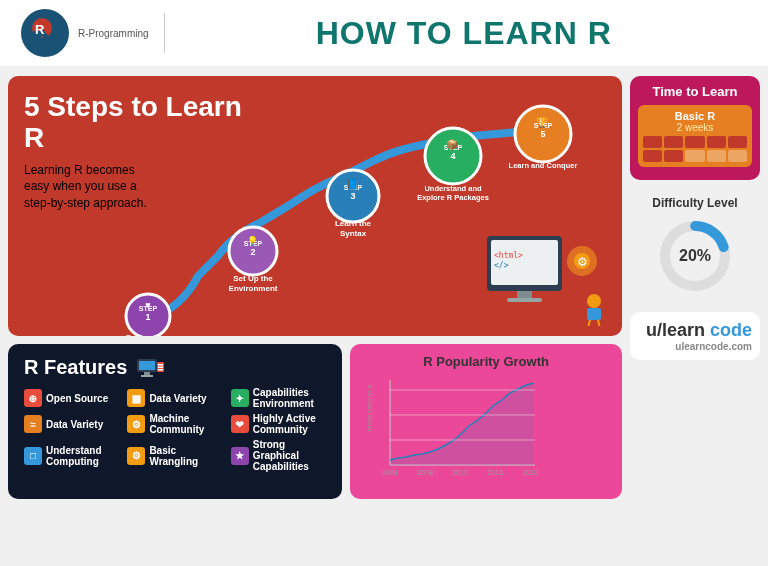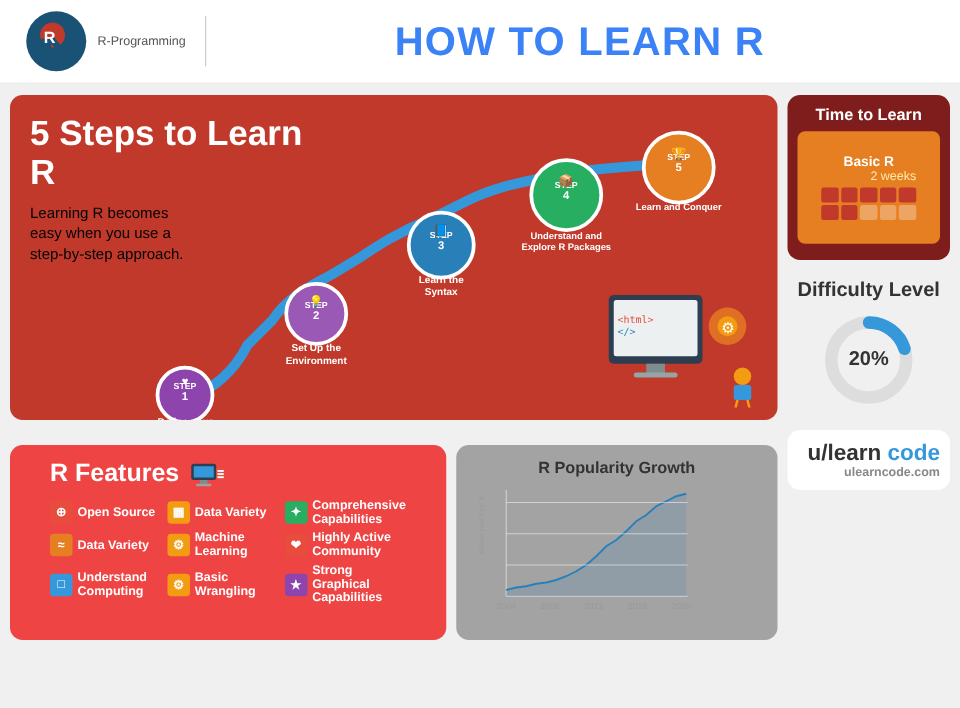--- a/index.html
+++ b/index.html
@@ -26,39 +26,39 @@
     }
     .divider-v {
       width: 1px;
       height: 40px;
       background: #ccc;
       margin: 0 15px;
     }
     .main-title {
       font-size: 32px;
       font-weight: 900;
-      color: #3b82f6;
+      color: #0f766e;
       text-align: center;
       flex: 1;
       letter-spacing: 1px;
     }
 
     
     .content {
       display: flex;
       gap: 8px;
       padding: 8px;
     }
 
     
     .left-section {
       flex: 1;
       display: flex;
       flex-direction: column;
-      gap: 20px;
+      gap: 8px;
     }
 
     
     .steps-banner {
       background: #c0392b;
       border-radius: 10px;
       padding: 16px;
       position: relative;
       min-height: 260px;
       overflow: hidden;
@@ -87,23 +87,23 @@
     }
 
     
     .bottom-row {
       display: flex;
       gap: 8px;
     }
 
     
     .features-box {
-      background: #ef4444;
-      border-radius: 10px;
-      padding: 12px 32px;
+      background: #0f172a;
+      border-radius: 10px;
+      padding: 12px 16px;
       flex: 1.2;
     }
     .features-title {
       color: white;
       font-size: 20px;
       font-weight: 900;
       margin-bottom: 8px;
       display: flex;
       align-items: center;
       gap: 8px;
@@ -127,21 +127,21 @@
       border-radius: 3px;
       display: flex;
       align-items: center;
       justify-content: center;
       font-size: 10px;
       flex-shrink: 0;
     }
 
     
     .popularity-box {
-      background: #a3a3a3;
+      background: #ec4899;
       border-radius: 10px;
       padding: 10px;
       flex: 1;
     }
     .popularity-title {
       font-size: 13px;
       font-weight: bold;
       color: #333;
       text-align: center;
       margin-bottom: 6px;
@@ -150,47 +150,47 @@
     
     .right-sidebar {
       width: 130px;
       display: flex;
       flex-direction: column;
       gap: 8px;
     }
 
     
     .time-box {
-      background: #7f1d1d;
+      background: #be185d;
       border-radius: 10px;
       padding: 8px;
     }
     .time-title {
       color: white;
       font-weight: bold;
       font-size: 13px;
       text-align: center;
       margin-bottom: 6px;
     }
     .time-section {
       background: #e67e22;
       border-radius: 6px;
-      padding: 19px;
+      padding: 5px;
       margin-bottom: 5px;
     }
     .time-section-label {
       color: white;
       font-size: 11px;
       font-weight: bold;
       text-align: center;
     }
     .time-weeks {
       color: #ffeaa7;
       font-size: 10px;
-      text-align: right;
+      text-align: center;
       margin-bottom: 3px;
     }
     .calendar-grid {
       display: grid;
       grid-template-columns: repeat(5, 1fr);
       gap: 2px;
     }
     .cal-cell {
       height: 12px;
       border-radius: 2px;
@@ -199,21 +199,21 @@
     .cal-cell.empty { background: rgba(255,255,255,0.3); }
 
     
     .difficulty-box {
       background: #f0f0f0;
       border-radius: 10px;
       padding: 8px;
       text-align: center;
     }
     .difficulty-title {
-      font-size: 16px;
+      font-size: 12px;
       font-weight: bold;
       color: #333;
       margin-bottom: 6px;
     }
     .donut-container {
       position: relative;
       width: 80px;
       height: 80px;
       margin: 0 auto;
     }
@@ -357,29 +357,29 @@
           <div class="feature-item">
             <div class="feature-icon" style="background:#e74c3c;">⊕</div>
             <span>Open Source</span>
           </div>
           <div class="feature-item">
             <div class="feature-icon" style="background:#f39c12;">▦</div>
             <span>Data Variety</span>
           </div>
           <div class="feature-item">
             <div class="feature-icon" style="background:#27ae60;">✦</div>
-            <span>Comprehensive Capabilities</span>
+            <span>Capabilities Environment</span>
           </div>
           <div class="feature-item">
             <div class="feature-icon" style="background:#e67e22;">≈</div>
             <span>Data Variety</span>
           </div>
           <div class="feature-item">
             <div class="feature-icon" style="background:#f39c12;">⚙</div>
-            <span>Machine Learning</span>
+            <span>Machine Community</span>
           </div>
           <div class="feature-item">
             <div class="feature-icon" style="background:#e74c3c;">❤</div>
             <span>Highly Active Community</span>
           </div>
           <div class="feature-item">
             <div class="feature-icon" style="background:#3498db;">□</div>
             <span>Understand Computing</span>
           </div>
           <div class="feature-item">

